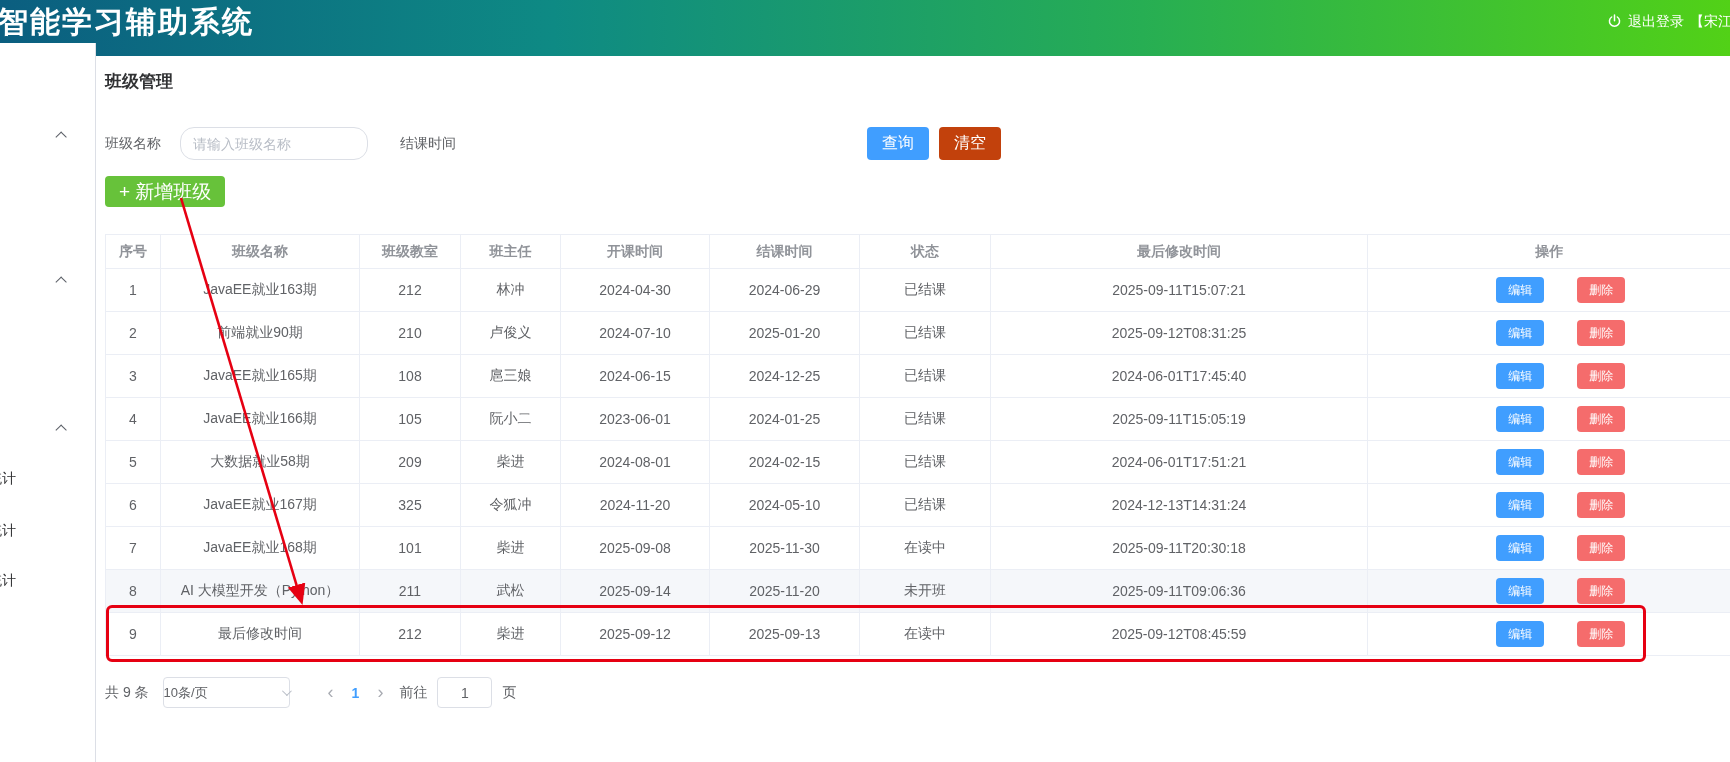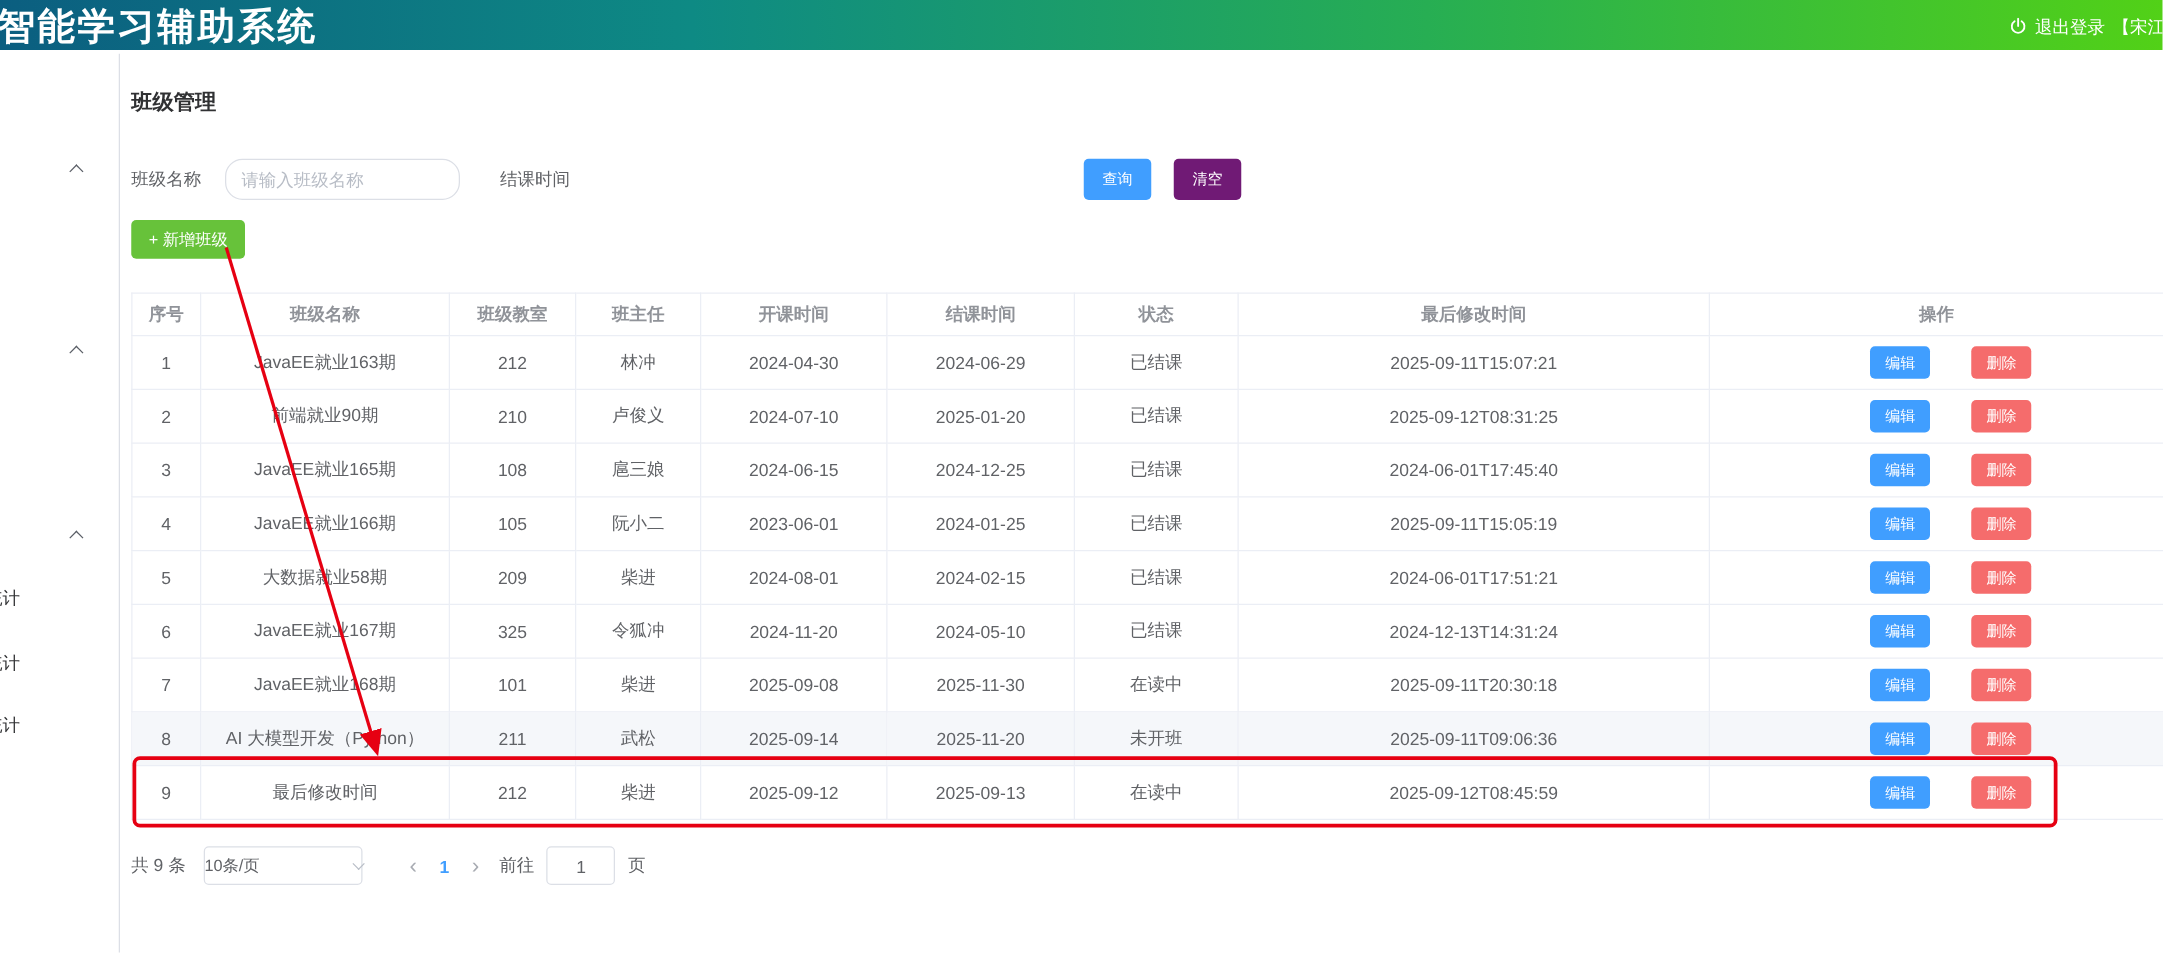--- a/index.html
+++ b/index.html
@@ -1,21 +1,21 @@
 <!DOCTYPE html>
 <html><head>
 <meta charset="utf-8">
 <style>
   * { margin:0; padding:0; box-sizing:border-box; }
   html,body { width:1730px; height:762px; overflow:hidden; background:#fff;
     font-family:"Liberation Sans","DejaVu Sans",sans-serif; }
   .stage { position:absolute; left:0; top:0; width:1730px; height:762px; background:#fff; }
 
   
-  .topbar { position:absolute; left:0; top:0; width:1730px; height:40px; overflow:hidden;
+  .topbar { position:absolute; left:0; top:0; width:1730px; height:56px; overflow:hidden;
     background:linear-gradient(90deg,#0b5e80 0%,#0e8a84 32%,#27ae53 66%,#52d117 100%); }
   .app-title { position:absolute; left:-2px; top:0; line-height:43px; color:#fff;
     font-size:30px; font-weight:700; letter-spacing:2px; white-space:nowrap; }
   .topbar-right { position:absolute; right:-16px; top:0; height:43px; display:flex;
     align-items:center; gap:6px; color:#fff; font-size:14px; white-space:nowrap; }
   .power-icon { display:inline-flex; width:15px; height:15px; }
 
   
   .sidebar { position:absolute; left:0; top:43px; width:96px; height:719px;
     border-right:1px solid #dcdfe6; overflow:hidden; background:#fff; }
@@ -37,25 +37,25 @@
     font-family:"Liberation Sans","DejaVu Sans",sans-serif; }
   .txt-input::placeholder { color:#b8bdc6; }
   .inp-name { left:180px; width:188px;border-radius:14px; }
   .range-picker { position:absolute; left:467px; top:127px; width:371px; height:33px;
     border:1px solid #dcdfe6; border-radius:4px; background:#fff; display:flex; align-items:center;
     padding:0 10px; font-size:14px; cursor:pointer; }
   .range-picker .ph { flex:1; text-align:center; color:#b8bdc6; }
   .range-picker .sep { color:#606266; padding:0 6px; }
   .cal-icon { display:inline-flex; margin-right:2px; }
   .btn { position:absolute; top:127px; height:33px; border:none; border-radius:4px; color:#fff;
-    font-size:12px; padding:0 15px; cursor:pointer; font-family:inherit; }
+    font-size:16px; padding:0 15px; cursor:pointer; font-family:inherit; }
   .btn-search { left:867px; background:#409eff; }
-  .btn-clear { left:939px; background:#701a75; }
+  .btn-clear { left:939px; background:#c2410c; }
   .btn-add { position:absolute; left:105px; top:176px; height:31px; padding:0 14px;
-    background:#67c23a; color:#fff; border:none; border-radius:4px; font-size:13px; cursor:pointer;
+    background:#67c23a; color:#fff; border:none; border-radius:4px; font-size:19px; cursor:pointer;
     font-family:inherit; }
 
   
   .tbl { position:absolute; left:105px; top:234px; width:1625px; border-collapse:collapse;
     table-layout:fixed; font-size:14px; }
   .tbl th, .tbl td { border:1px solid #ebeef5; text-align:center; overflow:hidden; white-space:nowrap; }
   .tbl th { height:34px; color:#909399; font-weight:700; background:#fff; }
   .tbl td { height:43px; color:#606266; background:#fff; }
   .tbl tr.hl td { background:#f5f7fa; }
   .tbl th:last-child, .tbl td:last-child { border-right:none; }

